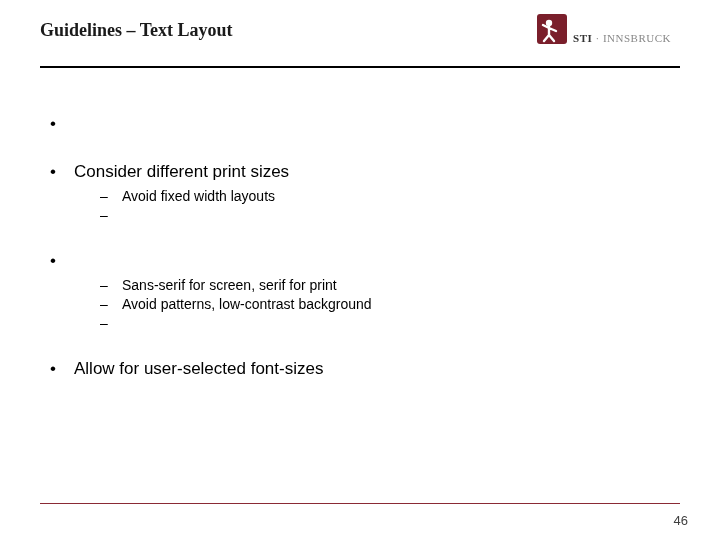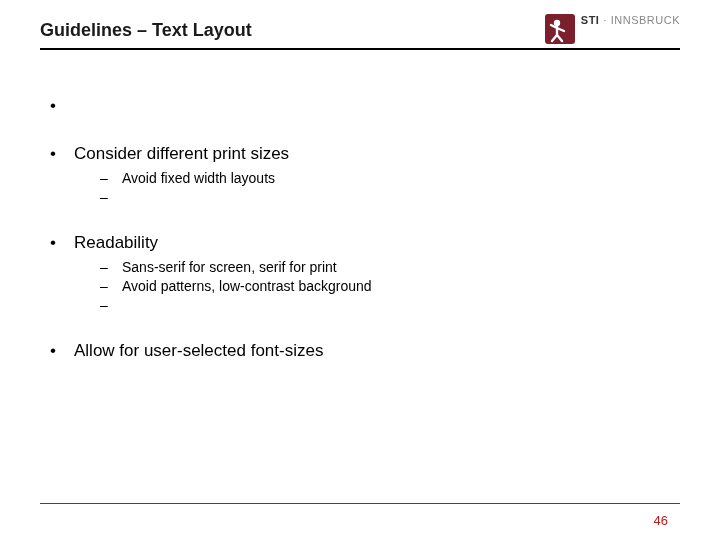--- a/index.html
+++ b/index.html
@@ -12,33 +12,34 @@
   }
   .slide {
     width: 720px;
     height: 540px;
     position: relative;
     padding: 0;
   }
   .header {
     position: relative;
     padding: 20px 28px 0 40px;
-    height: 48px;
+    height: 66px;
+    font-family: Liberation Serif, serif;
   }
   .title {
     font-size: 18px;
     font-weight: bold;
     color: #1a1a1a;
   }
   .logo {
     position: absolute;
-    right: 40px;
+    right: 49px;
     top: 14px;
     display: flex;
-    align-items: flex-start;
+    align-items: flex-end;
     gap: 6px;
   }
   .logo-mark {
     width: 30px;
     height: 30px;
     background: #7a1f2b;
     border-radius: 3px;
     position: relative;
   }
   .logo-mark svg { display:block; }
@@ -87,24 +88,24 @@
   .footer-line {
     position: absolute;
     left: 40px;
     right: 40px;
     bottom: 36px;
     border: none;
     border-top: 1px solid #8a2a35;
   }
   .page-num {
     position: absolute;
-    right: 52px;
+    right: 32px;
     bottom: 12px;
     font-size: 13px;
-    color: #b91c1c;
+    color: #404040;
   }
 </style>
 </head>
 <body>
 
 <div class="slide">
 
   <div class="header">
     <div class="title">Guidelines – Text Layout</div>
     <div class="logo">
@@ -137,21 +138,20 @@
         <span class="marker">–</span>
         <span>Avoid fixed width layouts</span>
       </div>
       <div class="bullet-l2">
         <span class="marker">–</span>
       </div>
     </div>
 
     <div class="bullet-l1">
       <span class="marker">•</span>
-      <span>Readability</span>
     </div>
     <div class="sublist">
       <div class="bullet-l2">
         <span class="marker">–</span>
         <span>Sans-serif for screen, serif for print</span>
       </div>
       <div class="bullet-l2">
         <span class="marker">–</span>
         <span>Avoid patterns, low-contrast background</span>
       </div>

